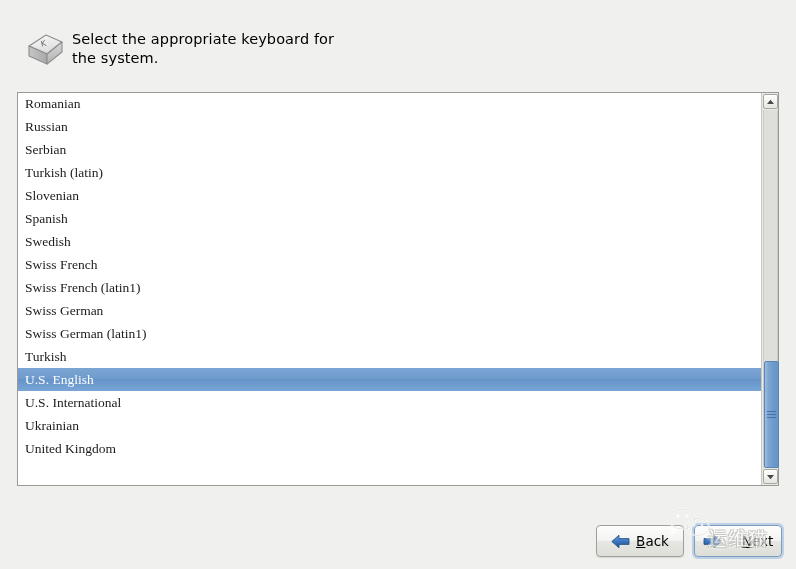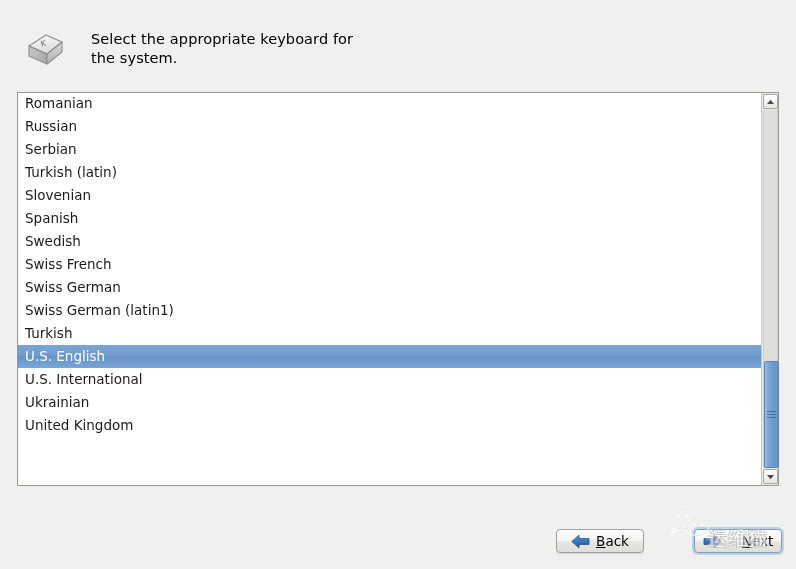--- a/index.html
+++ b/index.html
@@ -31,21 +31,21 @@
   #keycap-icon {
     width: 50px;
     height: 42px;
     position: relative;
     flex: 0 0 auto;
     margin-top: 2px;
   }
   #keycap-icon svg { display: block; }
 
   #header-text {
-    margin-left: 25px;
+    margin-left: 6px;
     font-size: 14.5px;
     line-height: 19px;
     color: #000000;
     max-width: 400px;
     padding-top: 2px;
     letter-spacing: 0.1px;
   }
 
   
   #list-frame {
@@ -63,20 +63,21 @@
     flex: 1 1 auto;
     overflow: hidden;
     background: #ffffff;
     position: relative;
   }
   #list-items {
     position: absolute;
     left: 0;
     top: -1px;
     width: 100%;
+    font-family: Liberation Serif, serif;
   }
   .list-row {
     height: 23px;
     line-height: 23px;
     font-size: 13.5px;
     color: #1b1b1b;
     padding-left: 7px;
     box-sizing: border-box;
     white-space: nowrap;
     overflow: hidden;
@@ -153,36 +154,35 @@
   #button-bar {
     position: absolute;
     right: 14px;
     bottom: 6px;
     height: 44px;
     display: flex;
     align-items: center;
     gap: 10px;
   }
   .nav-button {
-    height: 24px;
+    height: 32px;
     min-width: 88px;
     box-sizing: border-box;
     border: 1px solid #a0a09a;
     border-radius: 4px;
     background: linear-gradient(to bottom, #fdfdfd 0%, #f3f3f1 48%, #e6e6e2 52%, #dedeD9 100%);
     display: flex;
     align-items: center;
     justify-content: center;
     gap: 6px;
     padding: 0 0;
     font-size: 13.5px;
     color: #000000;
     box-shadow: 0 1px 1px rgba(0,0,0,0.10);
     cursor: default;
-    margin-left: 40px;
   }
   .nav-button.focused {
     border: 1px solid #7d9cc0;
     box-shadow: 0 0 0 2px #bcd0e6, 0 1px 1px rgba(0,0,0,0.10);
     gap: 20px;
   }
   .nav-button .label u { text-decoration: underline; }
   .arrow-ico { display: block; }
 
   
@@ -253,20 +253,21 @@
   <div id="list-viewport">
     <div id="list-items">
         <div class="list-row">Romanian</div>
         <div class="list-row">Russian</div>
         <div class="list-row">Serbian</div>
         <div class="list-row">Turkish (latin)</div>
         <div class="list-row">Slovenian</div>
         <div class="list-row">Spanish</div>
         <div class="list-row">Swedish</div>
         <div class="list-row">Swiss French</div>
+        <div class="list-row">Swiss French (latin1)</div>
         <div class="list-row">Swiss German</div>
         <div class="list-row">Swiss German (latin1)</div>
         <div class="list-row">Turkish</div>
         <div class="list-row selected">U.S. English</div>
         <div class="list-row">U.S. International</div>
         <div class="list-row">Ukrainian</div>
         <div class="list-row">United Kingdom</div>
       </div>
   </div>
 

